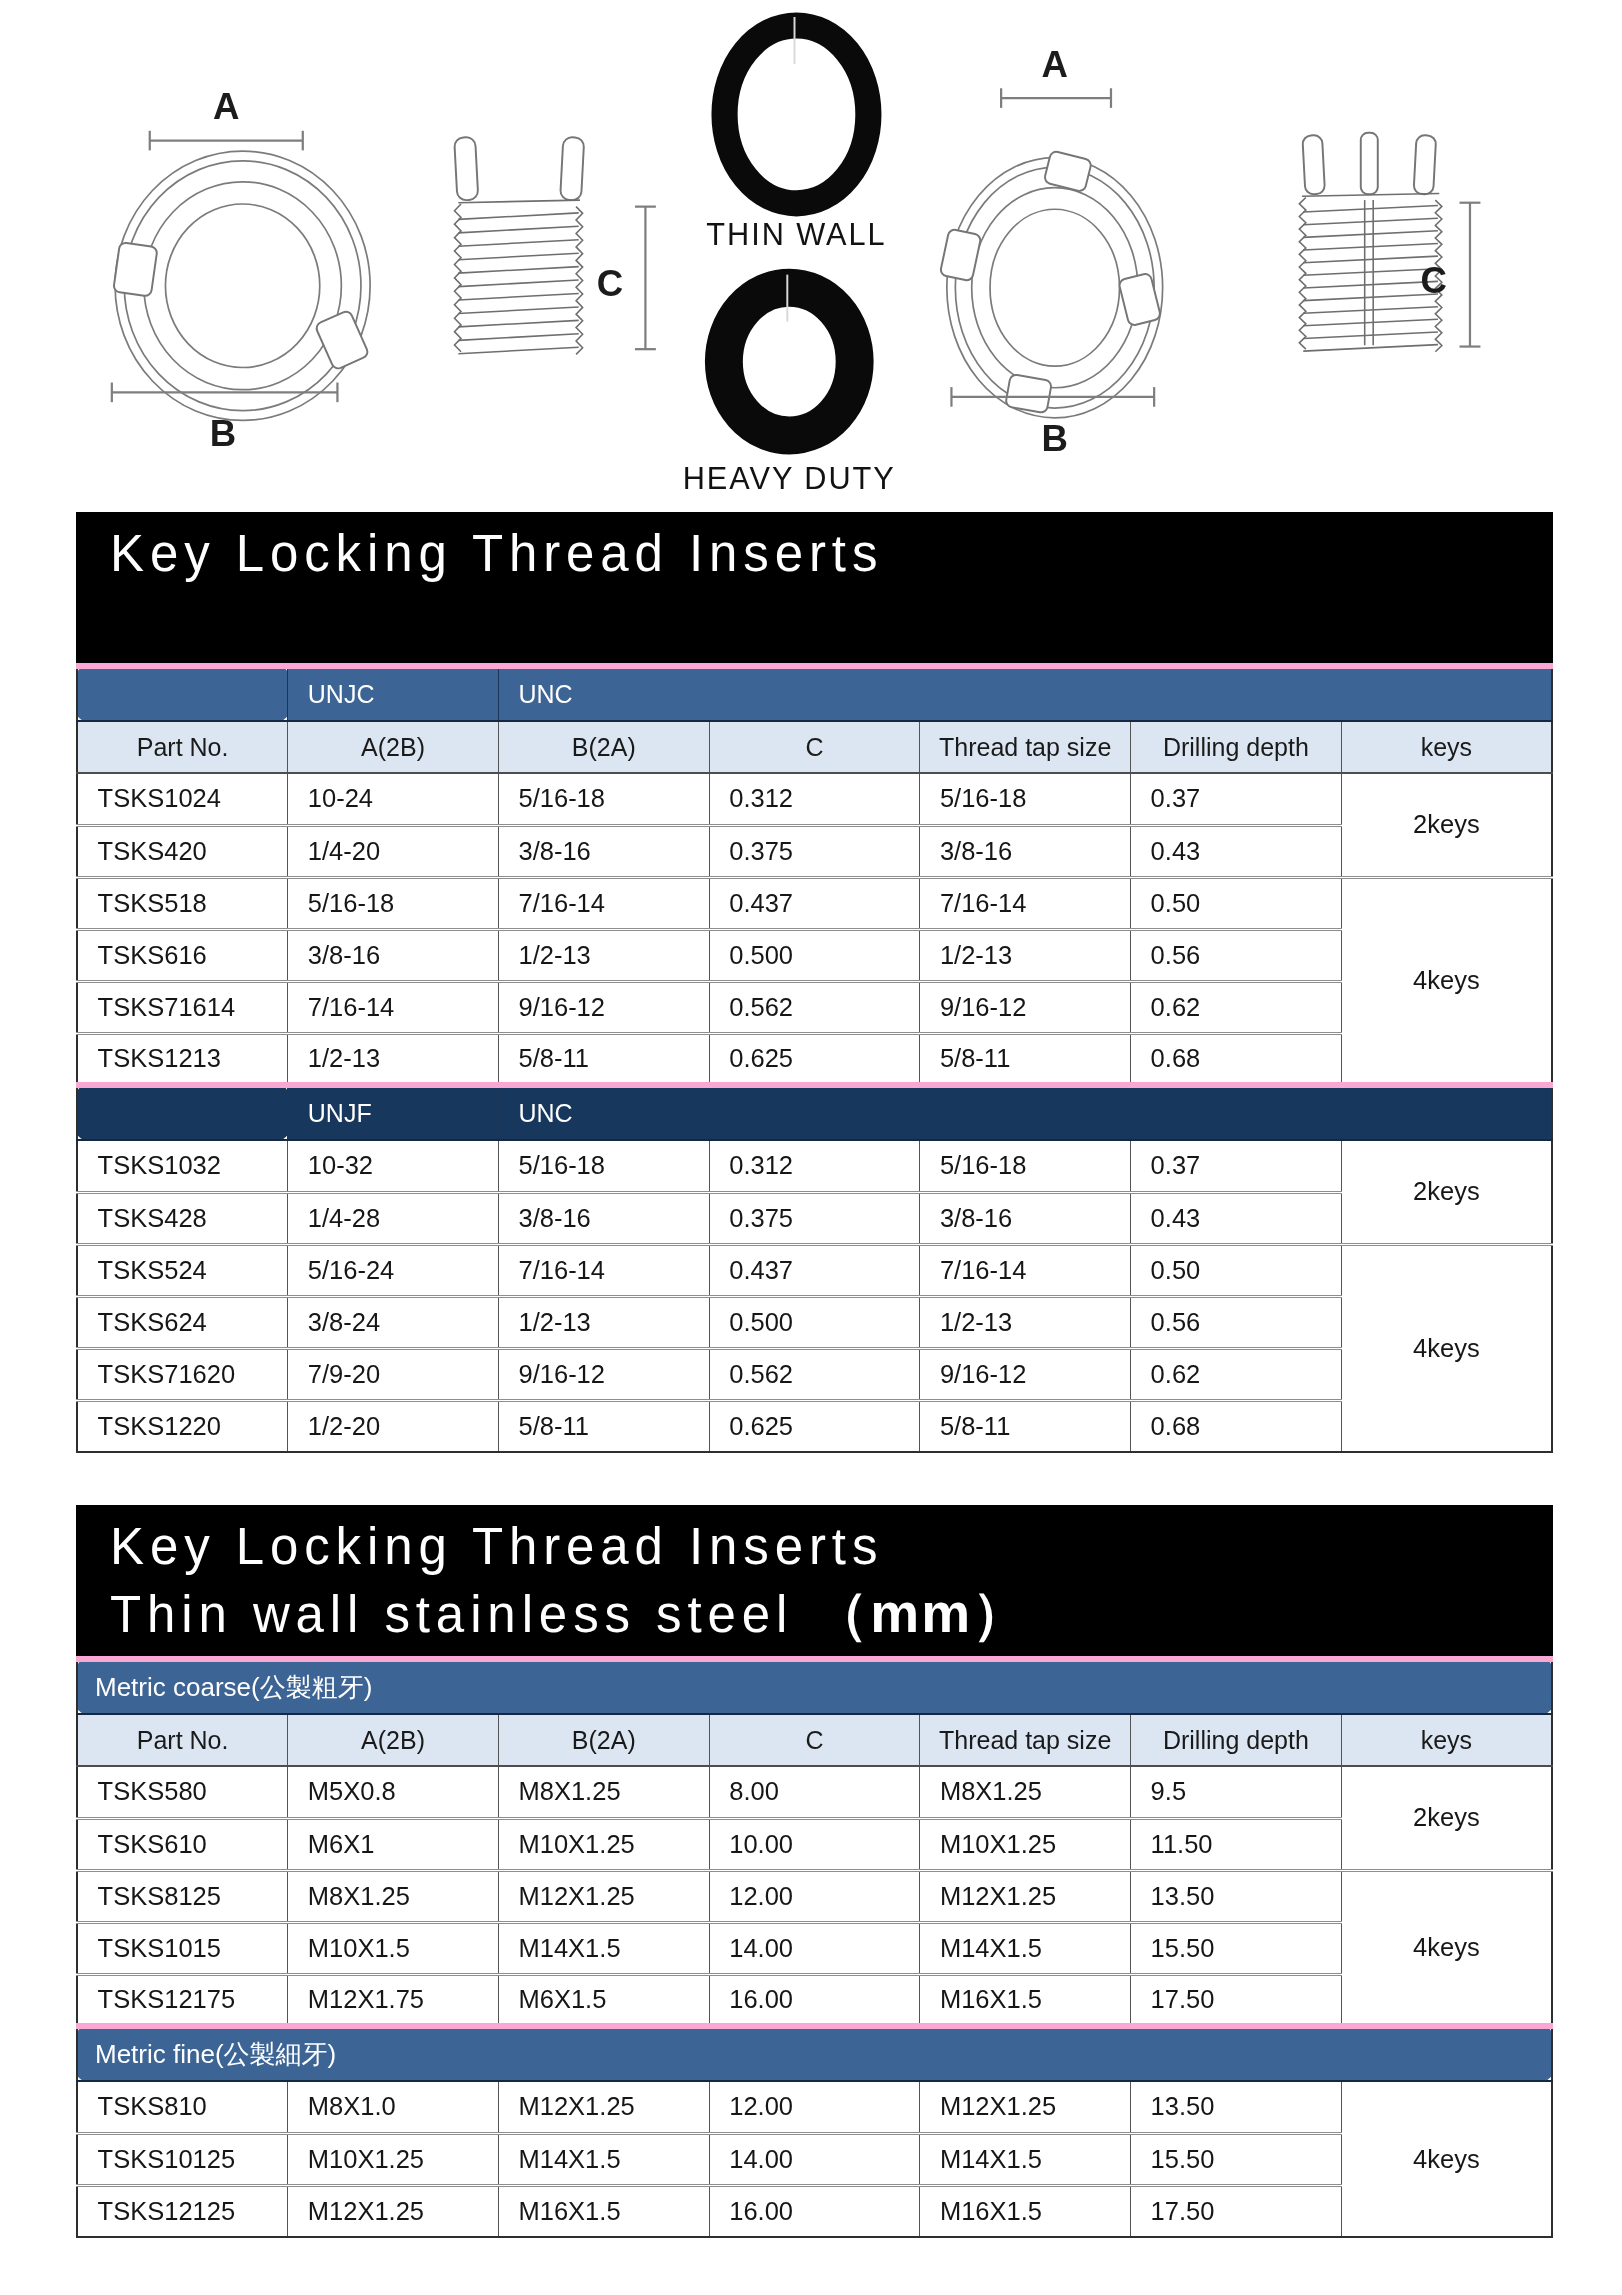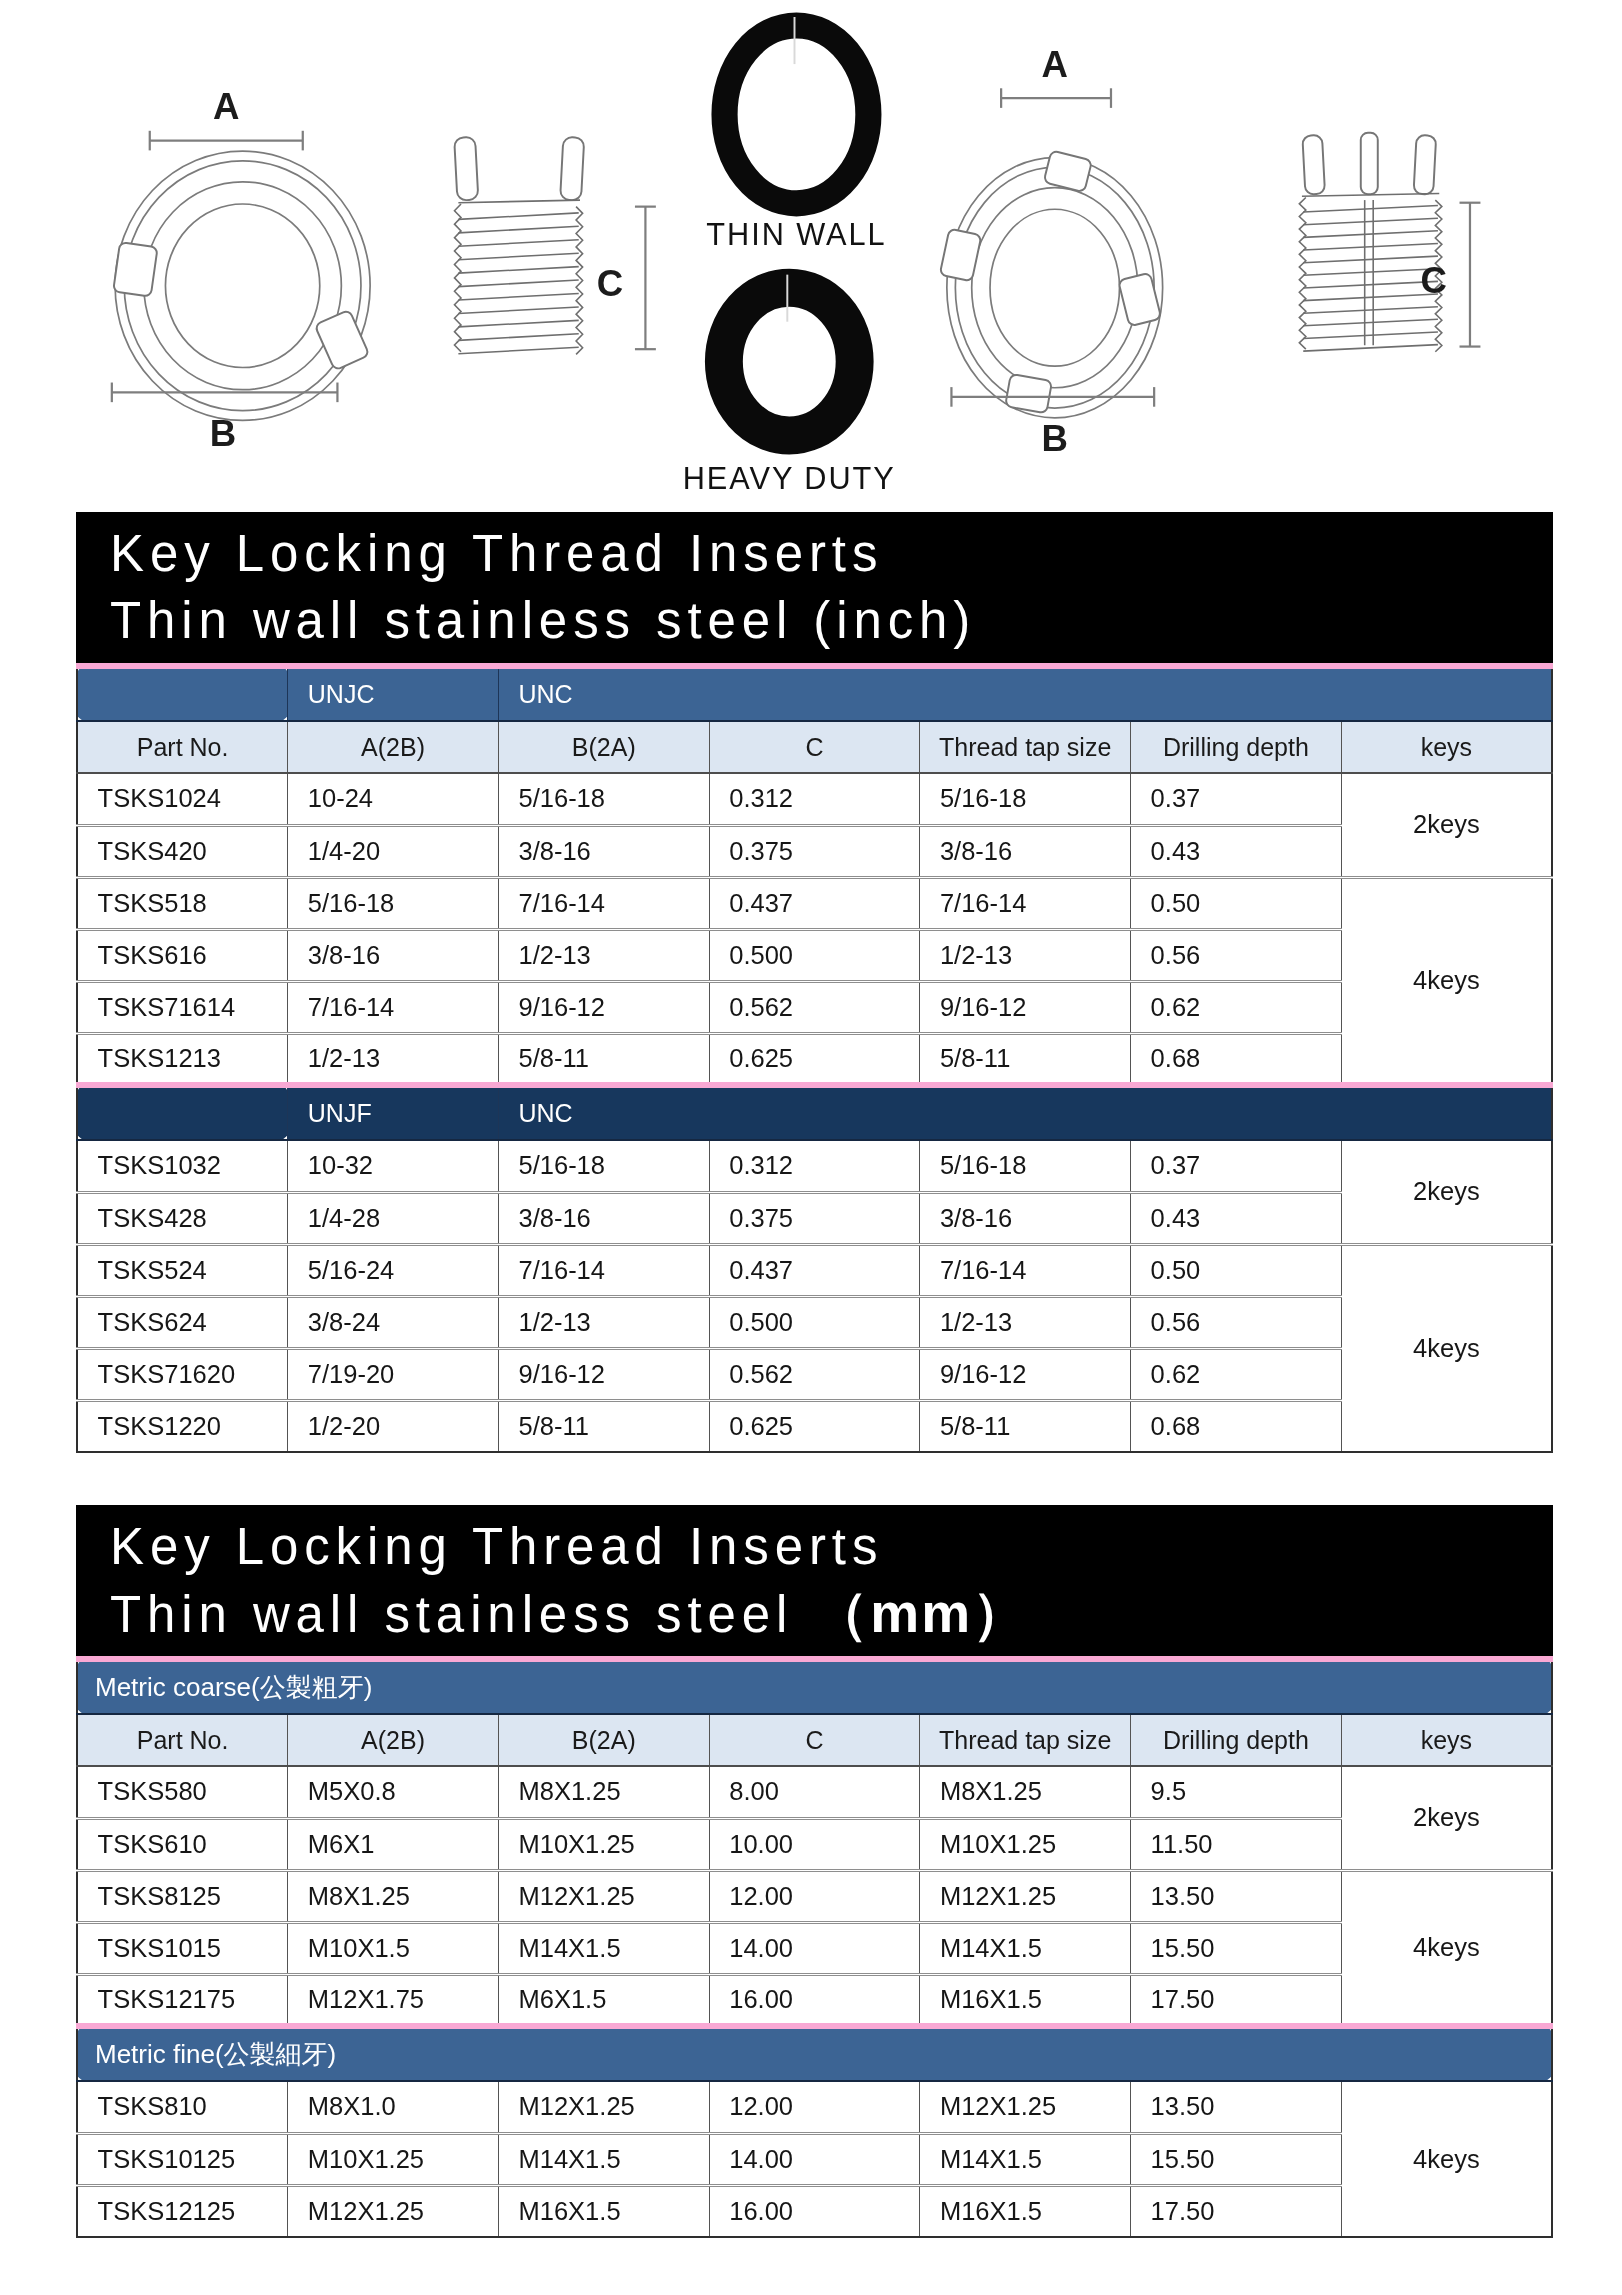--- a/index.html
+++ b/index.html
@@ -204,21 +204,20 @@
       <line class="dim" x1="2247" y1="310" x2="2247" y2="530"></line>
       <line class="dim" x1="2231" y1="310" x2="2263" y2="310"></line>
       <line class="dim" x1="2231" y1="530" x2="2263" y2="530"></line>
       <text class="dim-label" x="2212" y="448" text-anchor="end">C</text>
     </g>
   </svg>
 
   <section class="block block-inch">
     <header class="title-bar">
       <div class="title-line">Key Locking Thread Inserts</div>
-      <div class="title-line">Thin wall stainless steel (inch)</div>
     </header>
     <table class="dtable" id="inch-table">
         <colgroup>
           <col>
           <col>
           <col>
           <col>
           <col>
           <col>
           <col>
@@ -322,21 +321,21 @@
           <tr class="data">
             <td class="val">TSKS624</td>
             <td class="val">3/8-24</td>
             <td class="val">1/2-13</td>
             <td class="val">0.500</td>
             <td class="val">1/2-13</td>
             <td class="val">0.56</td>
           </tr>
           <tr class="data">
             <td class="val">TSKS71620</td>
-            <td class="val">7/19-20</td>
+            <td class="val">7/9-20</td>
             <td class="val">9/16-12</td>
             <td class="val">0.562</td>
             <td class="val">9/16-12</td>
             <td class="val">0.62</td>
           </tr>
           <tr class="data">
             <td class="val">TSKS1220</td>
             <td class="val">1/2-20</td>
             <td class="val">5/8-11</td>
             <td class="val">0.625</td>

